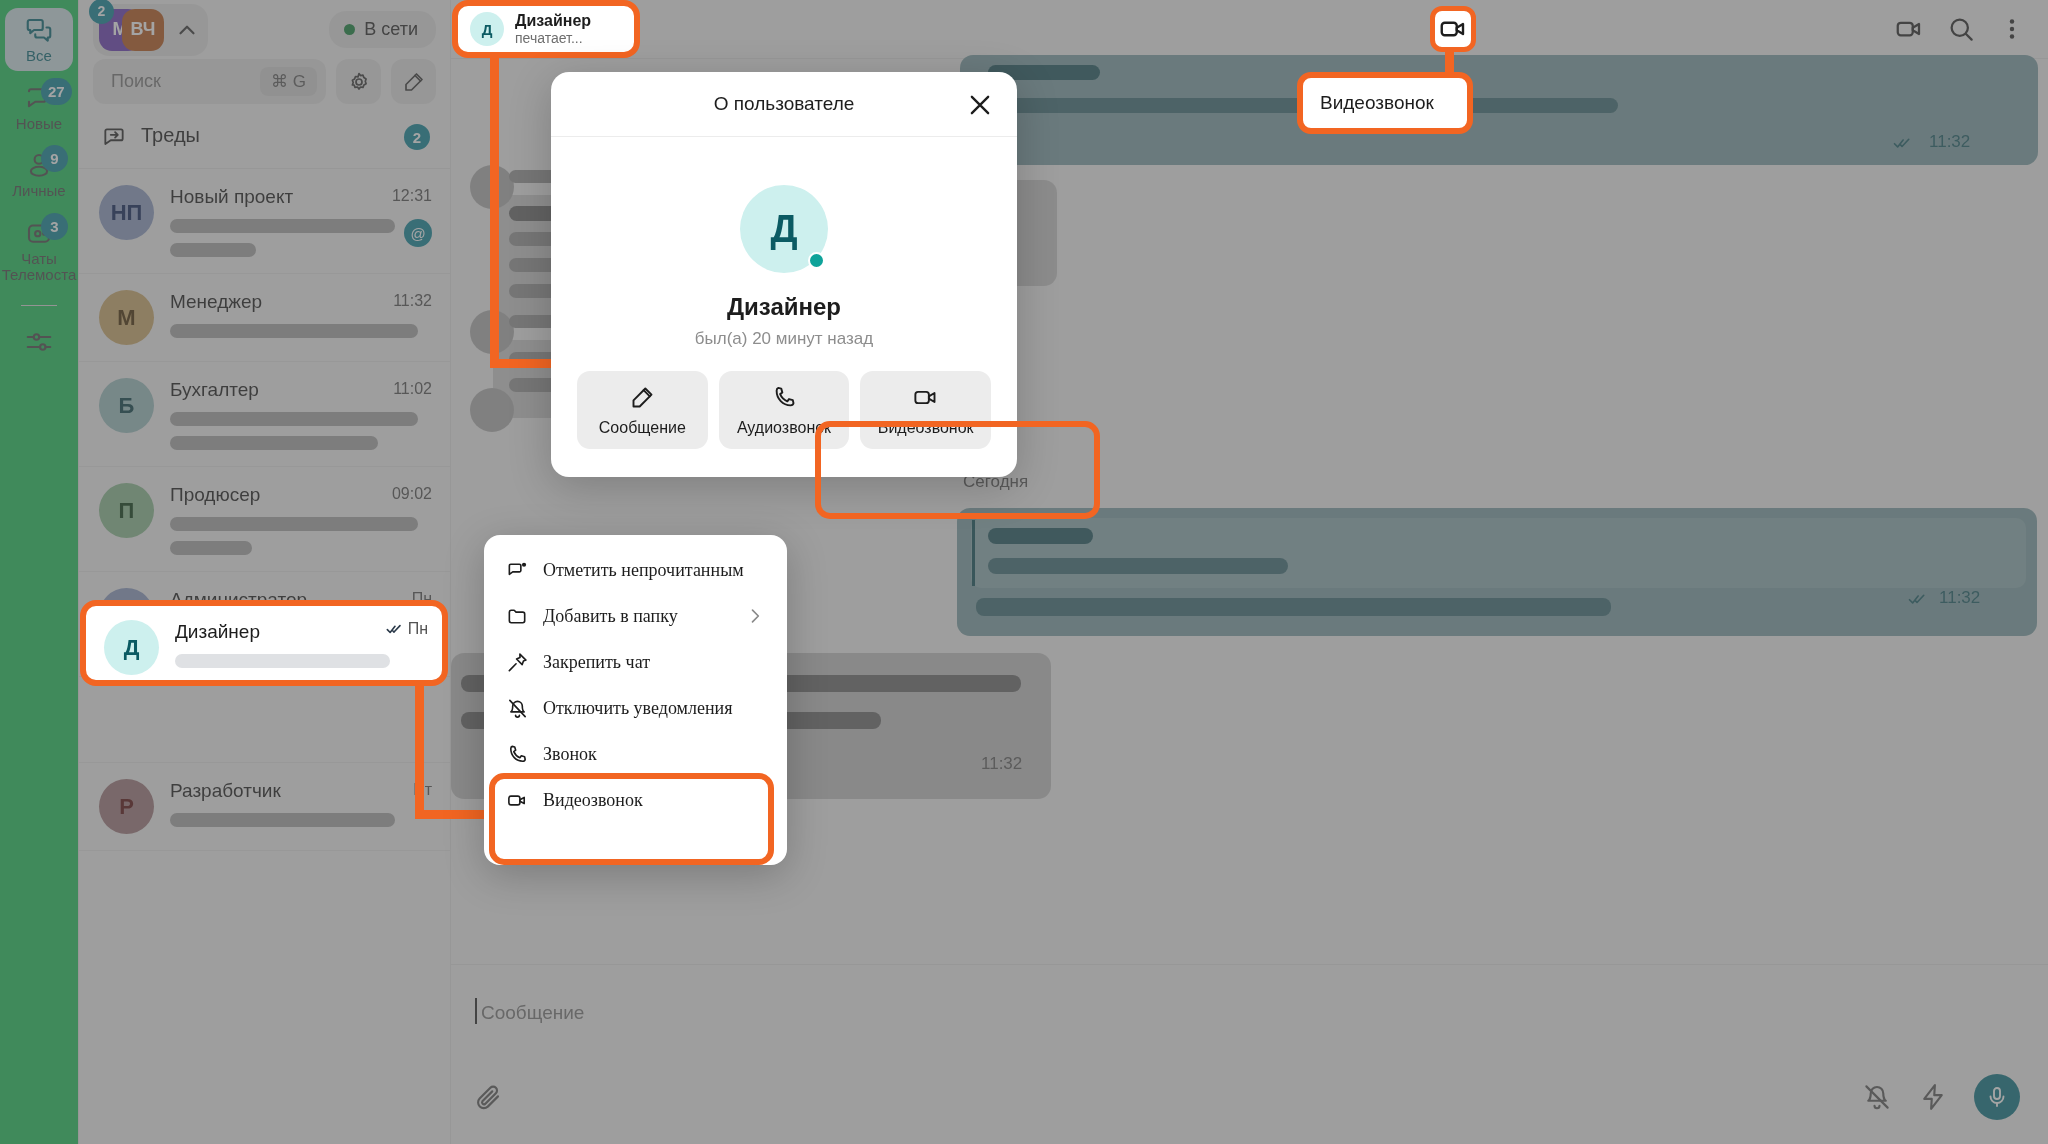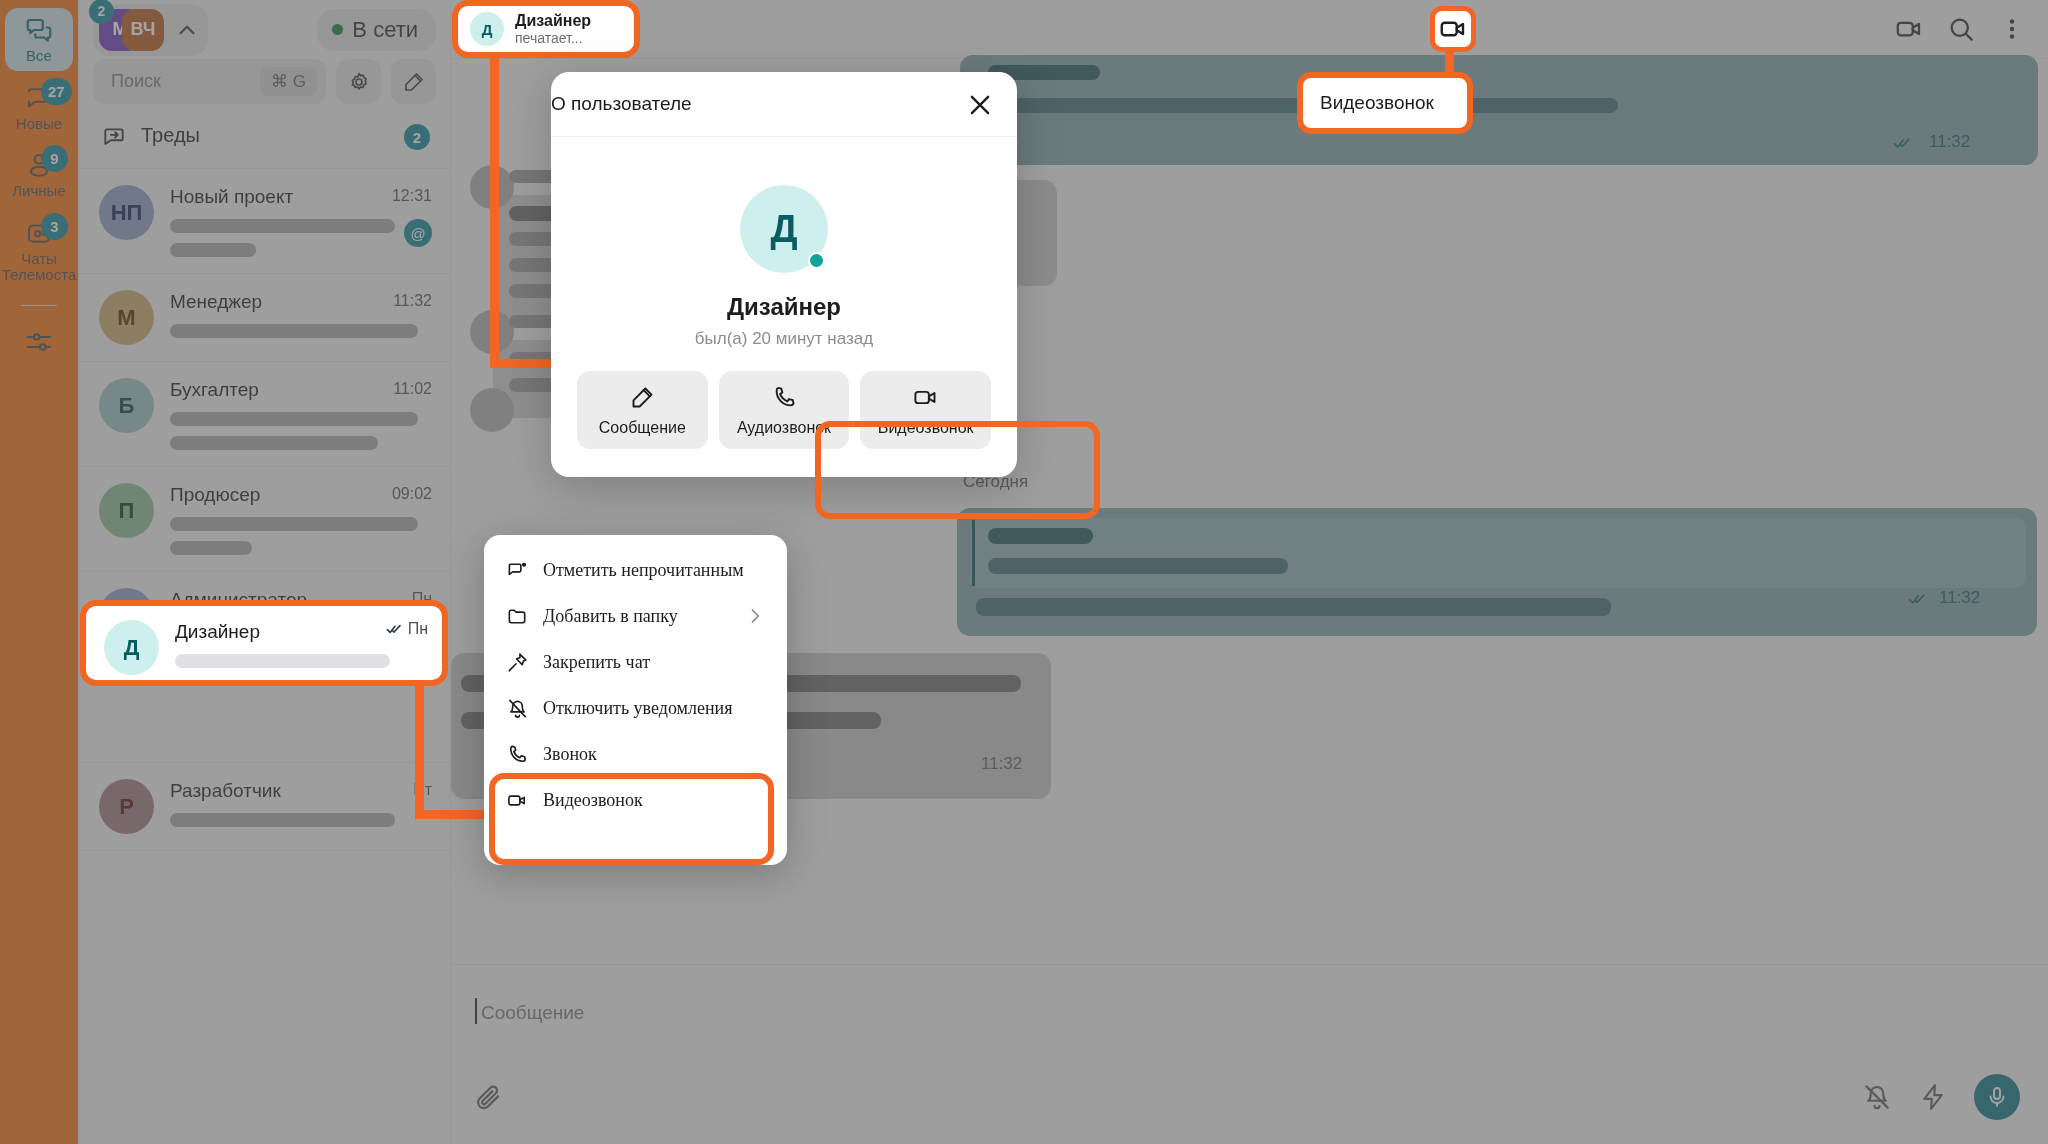--- a/index.html
+++ b/index.html
@@ -15,21 +15,21 @@
   .dim { position: absolute; inset: 0; }
   .dim::after {
     content: ""; position: absolute; inset: 0;
     background: rgba(90,90,90,0.55);
     pointer-events: none; z-index: 40;
   }
 
   
   .rail {
     position: absolute; left: 0; top: 0; width: 79px; height: 1144px;
-    background: #f97316; border-right: 1px solid #e2e2e2;
+    background: #22c55e; border-right: 1px solid #e2e2e2;
     display: flex; flex-direction: column; align-items: center; padding-top: 8px;
   }
   .rail-item {
     position: relative; width: 68px; padding: 7px 2px 6px;
     border-radius: 13px; margin-bottom: 5px;
     display: flex; flex-direction: column; align-items: center; gap: 3px;
   }
   .rail-item.active { background: #cfe3e6; }
   .rail-ico { width: 30px; height: 30px; display: block; }
   .rail-lbl {
@@ -64,21 +64,21 @@
   .stack-badge {
     position: absolute; top: -5px; left: -4px; min-width: 25px; height: 25px;
     border-radius: 13px; background: #128799; color: #fff; font-size: 14px;
     font-weight: 600; display: flex; align-items: center; justify-content: center;
   }
   .status-pill {
     margin-left: auto; display: flex; align-items: center; gap: 9px;
     background: #e3e3e3; border-radius: 17px; padding: 8px 18px 8px 15px;
   }
   .dot-green { width: 11px; height: 11px; border-radius: 50%; background: #18853f; }
-  .status-pill span { font-size: 22px; color: #2b2b2b; }
+  .status-pill span { font-size: 18px; color: #2b2b2b; }
 
   .lp-search { display: flex; align-items: center; padding: 0 14px 14px; gap: 10px; }
   .sbox {
     flex: 1; height: 45px; background: #e3e3e3; border-radius: 12px;
     display: flex; align-items: center; padding: 0 9px 0 18px;
   }
   .sbox .ph { font-size: 18px; color: #7b7b7b; }
   .kbd {
     margin-left: auto; background: #d6d6d6; border-radius: 8px;
     padding: 4px 11px; font-size: 17px; color: #606060;
@@ -171,21 +171,21 @@
 
   .conn { position: absolute; z-index: 55; background: #f26522; }
 
   
   .modal {
     left: 551px; top: 72px; width: 466px; height: 405px;
     background: #fff; border-radius: 18px;
     box-shadow: 0 10px 44px rgba(0,0,0,.20);
   }
   .modal-hdr {
-    height: 65px; display: flex; align-items: center; 
+    height: 65px; display: flex; align-items: center; justify-content: center;
     border-bottom: 1px solid #ececec; position: relative;
   }
   .modal-title { font-size: 19px; color: #1d1d1d; }
   .modal-x { position: absolute; right: 22px; top: 18px; }
   .m-av {
     width: 88px; height: 88px; border-radius: 50%; background: #cdf0ee;
     margin: 48px auto 0; position: relative;
     display: flex; align-items: center; justify-content: center;
     font-size: 38px; font-weight: 700; color: #0b5b63;
   }

